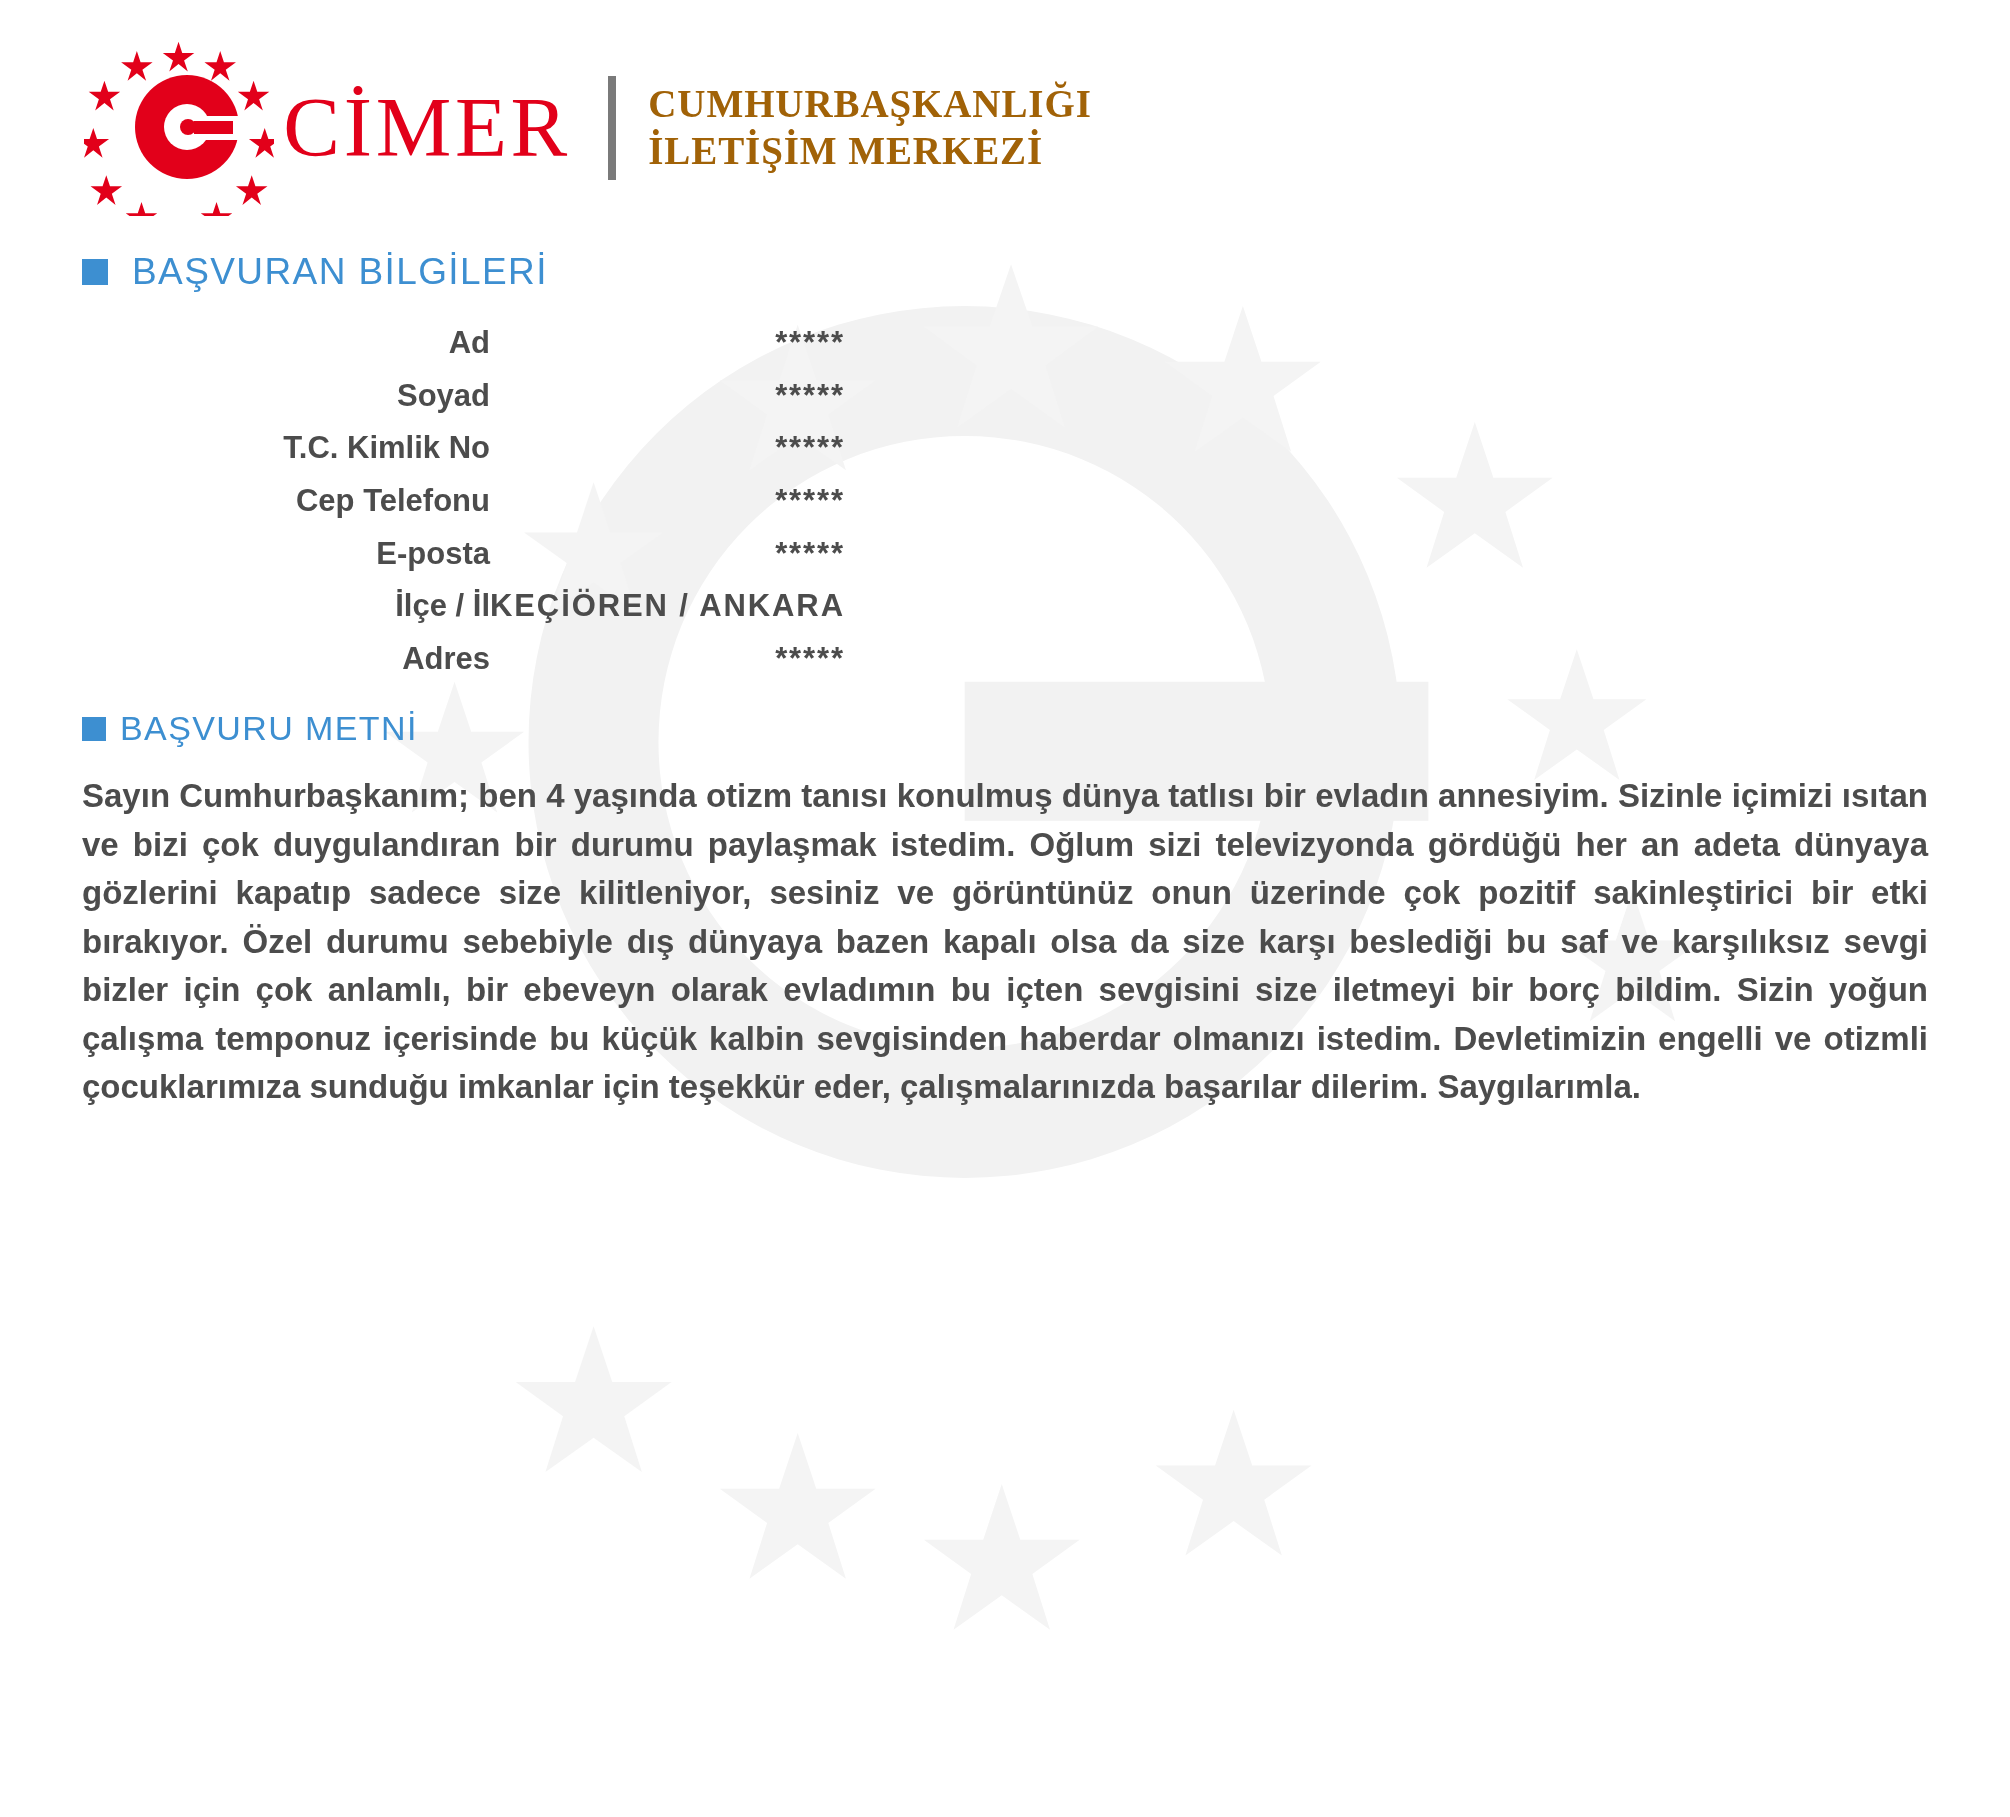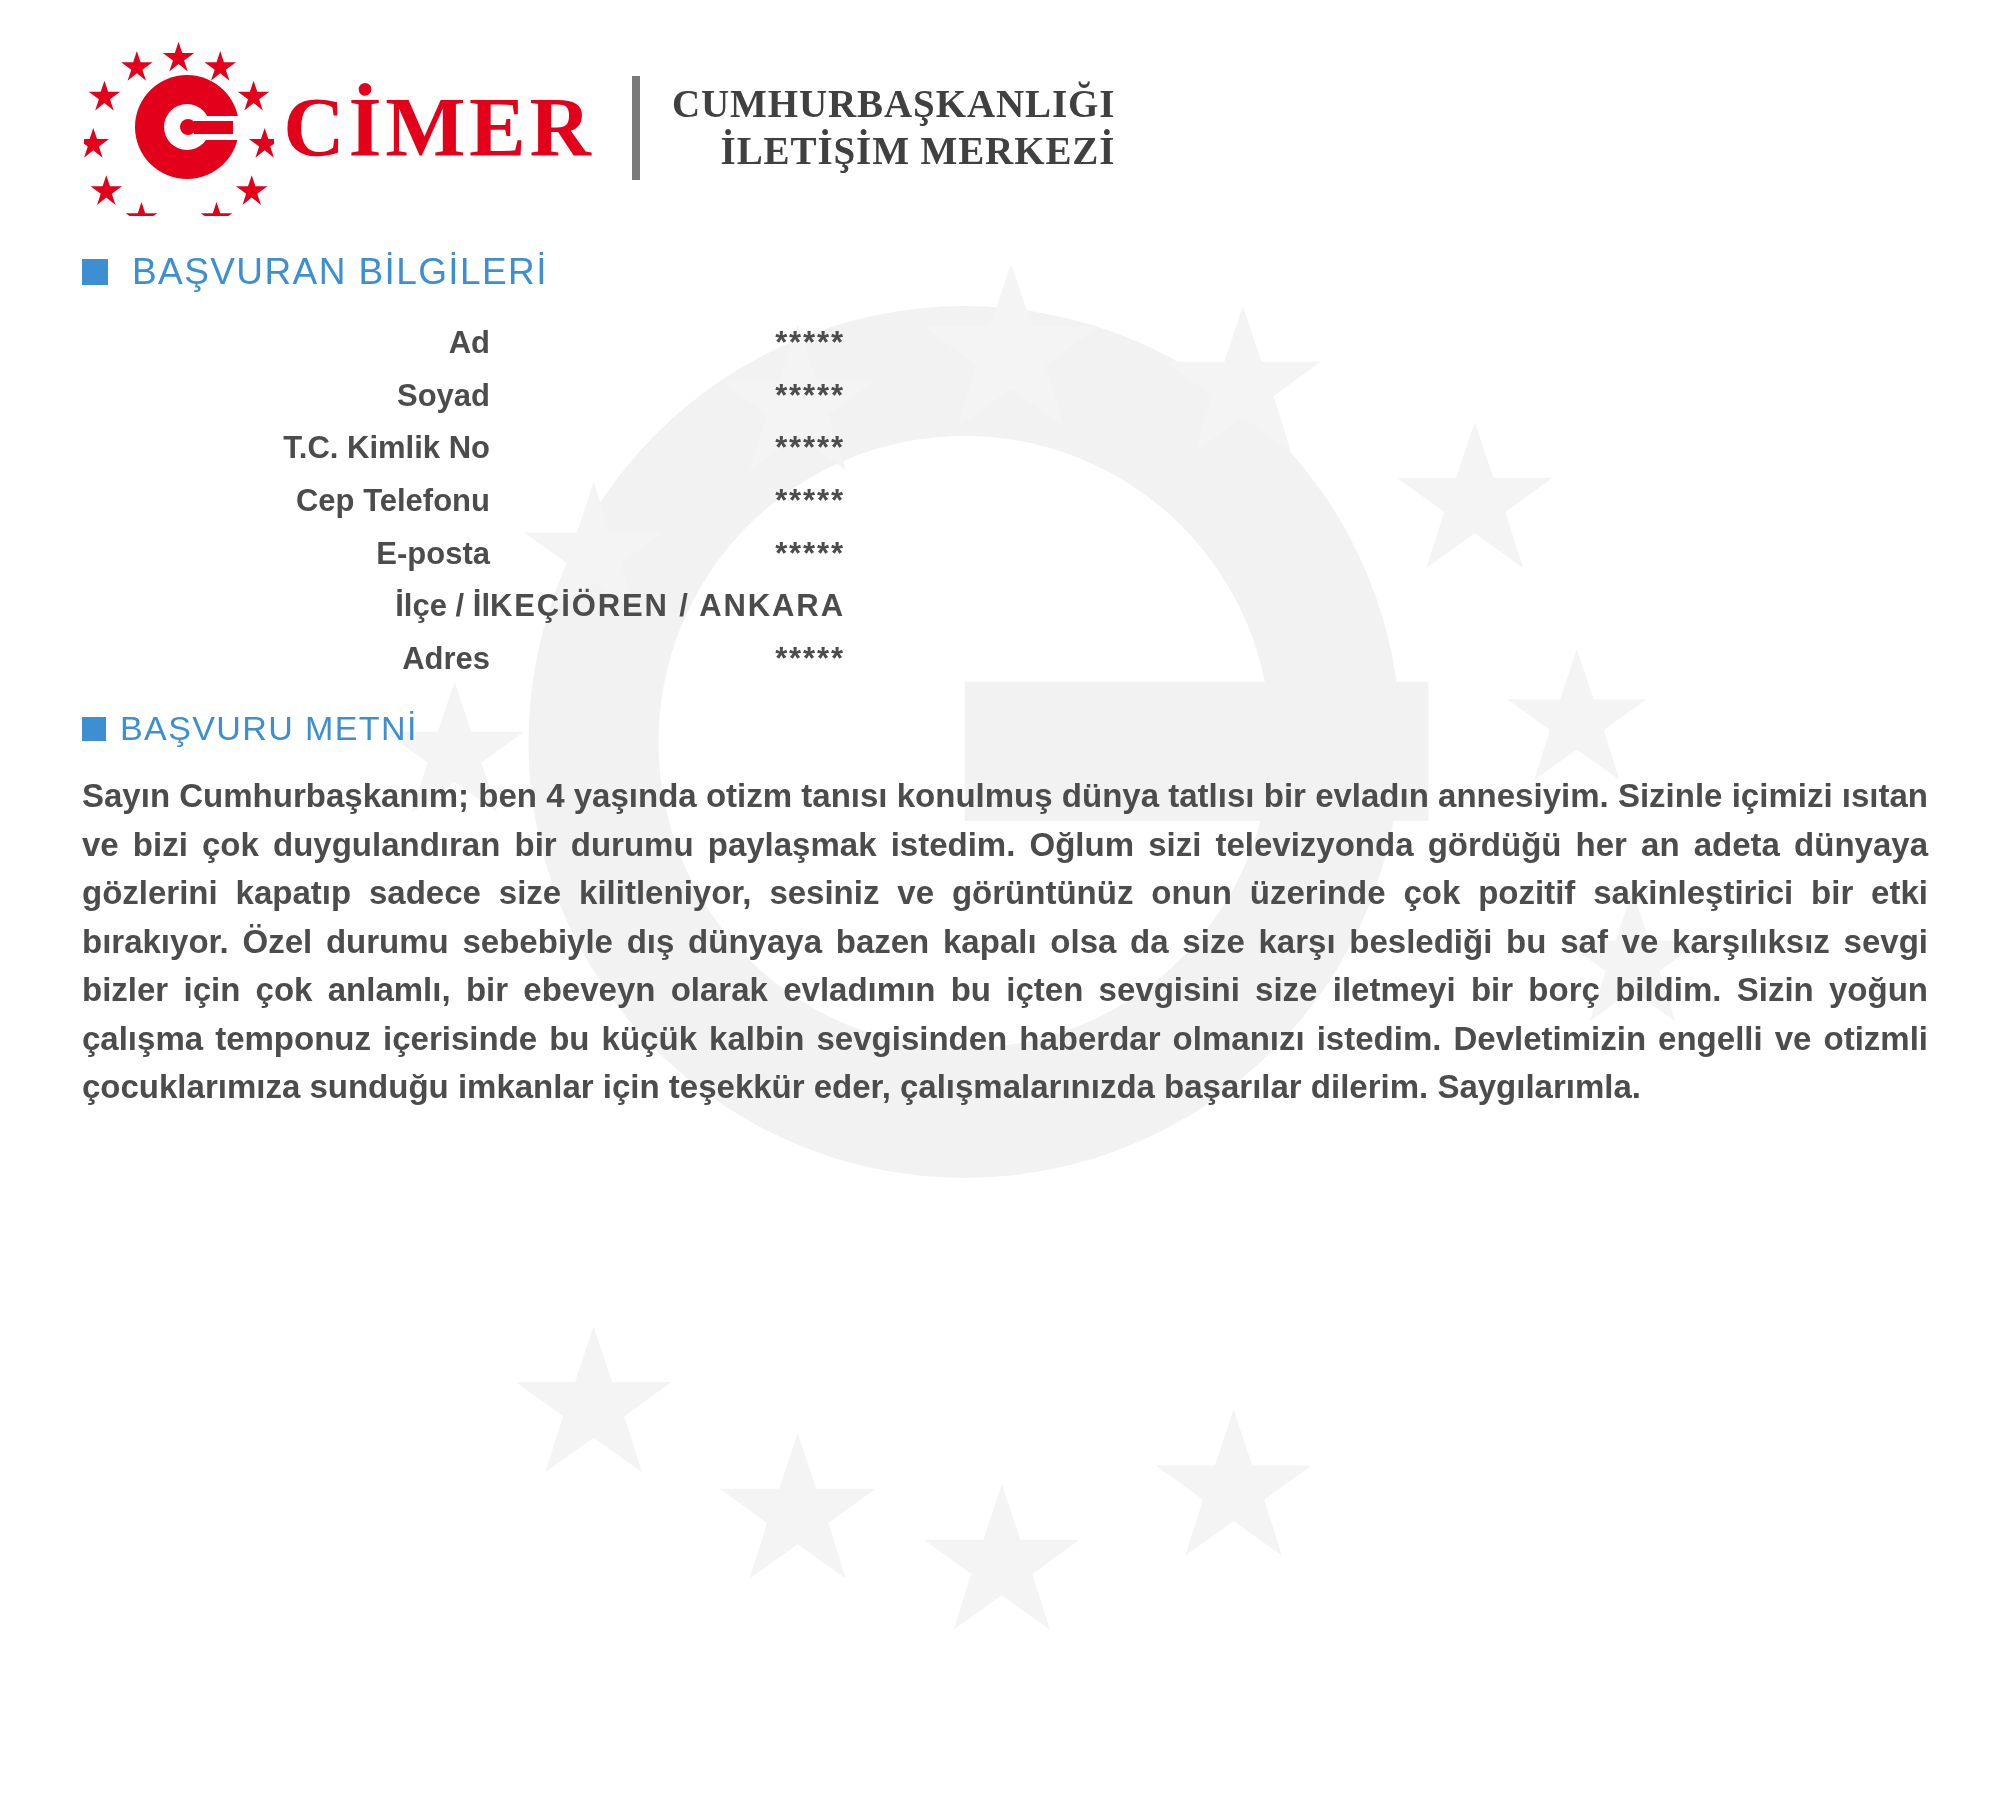--- a/index.html
+++ b/index.html
@@ -94,41 +94,40 @@
     position: absolute;
     right: 5.6px;
     top: 46px;
     width: 39px;
     height: 13px;
     background: #e2001a;
     z-index: 3;
   }
   .logo-title {
     font-family: "Liberation Serif", serif;
-    font-weight: bold;
+    font-weight: normal;
     font-size: 85px;
     color: #e2001a;
     letter-spacing: 3.7px;
     line-height: 1;
     margin-left: 9.3px;
   }
   .logo-divider {
     width: 8.3px;
     height: 104px;
     background: #7a7a7a;
     margin: 0 32px 0 37px;
   }
   .logo-sub {
     font-family: "Liberation Serif", serif;
     font-weight: bold;
-    color: #404040;
+    color: #a16207;
     font-size: 39px;
     line-height: 1.18;
     letter-spacing: 0.9px;
-    text-align: right;
   }
 
   
   .section-head {
     display: flex;
     align-items: center;
     margin: 24px 0 24px 26px;
   }
   .section-head .bullet {
     width: 26px;

